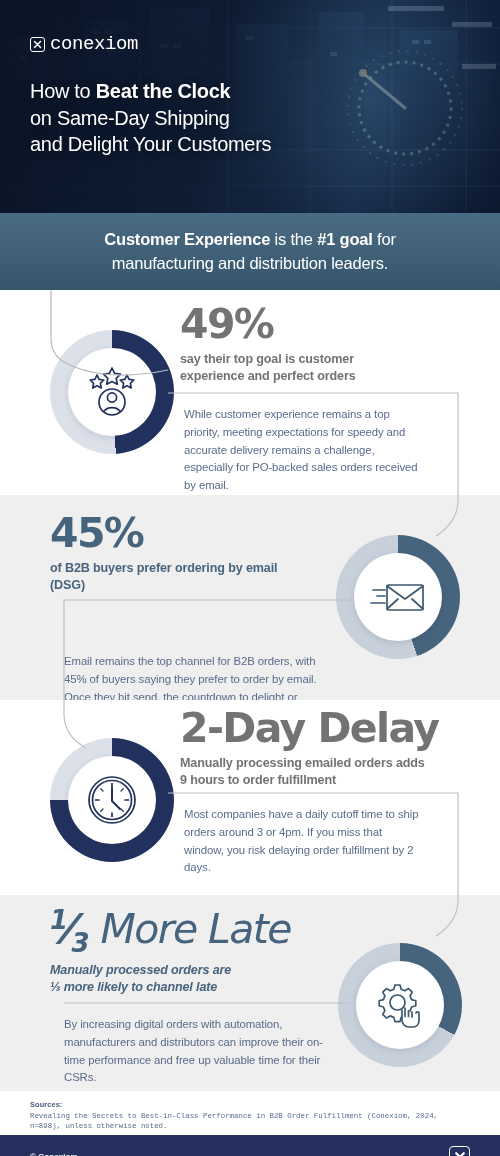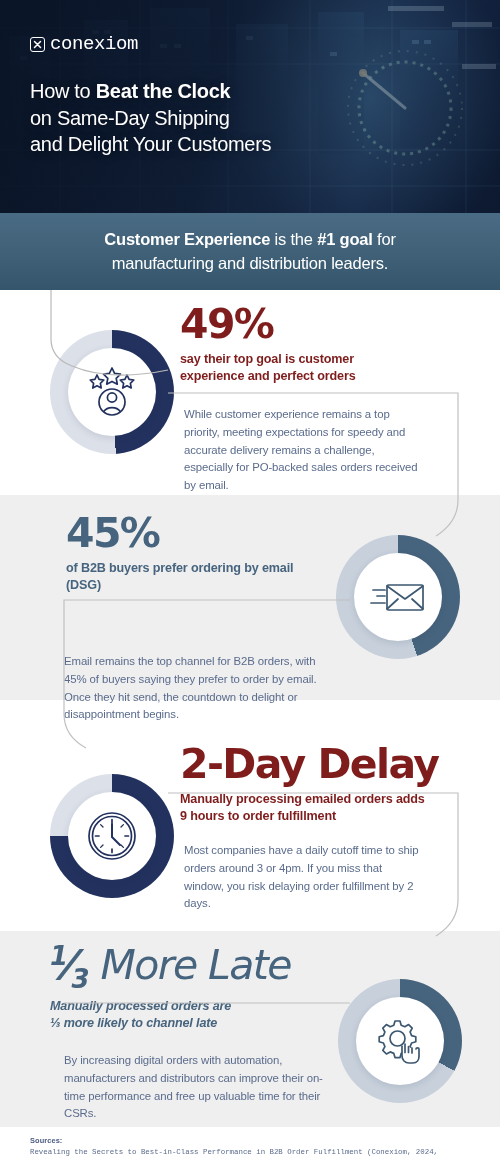--- a/index.html
+++ b/index.html
@@ -46,42 +46,42 @@
   }
   .band-text { color:#fff; font-size:16.5px; line-height:1.42; font-weight:400; letter-spacing:-.2px; }
   .band-text b { font-weight:700; }
 
   
   .sec { position:relative; width:500px; }
   .sec.white { background:#ffffff; }
   .sec.grey  { background:#efefef; }
   .s1 { height:205px; }
   .s2 { height:205px; }
-  .s3 { height:195px;margin-top:36px; }
+  .s3 { height:195px; }
   .s4 { height:196px; }
 
   .donut-wrap { position:absolute; width:124px; height:124px; }
   .donut { position:relative; width:124px; height:124px; border-radius:50%; }
   .donut .hole {
     position:absolute; left:18px; top:18px; width:88px; height:88px;
     background:#fff; border-radius:50%;
     display:flex; align-items:center; justify-content:center;
     box-shadow:0 2px 7px rgba(30,50,80,.13);
   }
   .stat { position:absolute; }
   .stat-num {
     font-size:41px; font-weight:700; letter-spacing:-1.6px; line-height:1.02;
     font-family:"DejaVu Sans", sans-serif;
   }
   .stat-num .lt { font-weight:700; }
   .stat-sub { font-size:12.6px; font-weight:700; line-height:1.33; margin-top:5px; letter-spacing:-.15px; }
   .stat-body {
     font-size:11.4px; line-height:1.56; font-weight:400; color:#5a6b8c; letter-spacing:-.1px;
   }
-  .navy { color:#7f1d1d; }
+  .navy { color:#737373; }
   .slate { color:#47647e; }
 
   .callout { position:absolute; }
   .callout-inner { padding:13px 16px 0 16px; }
 
   
   .wires { position:absolute; left:0; top:0; width:500px; height:1156px; pointer-events:none; }
 
   
   .sources { position:relative; width:500px; height:44px; background:#ffffff; padding:9px 30px 0 30px; }
@@ -213,21 +213,21 @@
             <rect x="17" y="8" width="36" height="25" rx="1.5"></rect>
             <path d="M17 9 L35 22 L53 9"></path>
             <path d="M17 32 L28 22 M53 32 L42 22"></path>
             <path d="M3 13 H15 M7 19 H15 M1 26 H15"></path>
           </g>
         </svg>
       </div>
     </div>
   </div>
 
-  <div class="stat" style="left:50px; top:18px; width:300px;margin-left:16px;">
+  <div class="stat" style="left:50px; top:18px; width:300px;">
     <div class="stat-num slate">45%</div>
     <div class="stat-sub slate" style="width:240px;">of B2B buyers prefer ordering by email (DSG)</div>
   </div>
 
   <div class="callout" style="left:50px; top:105px; width:300px;">
     <div class="callout-inner" style="padding-left:14px;">
       <div class="stat-body" style="width:262px;margin-top:40px;">Email remains the top channel for B2B orders, with 45% of buyers saying they prefer to order by email. Once they hit send, the countdown to delight or disappointment begins.</div>
     </div>
   </div>
 </div>

